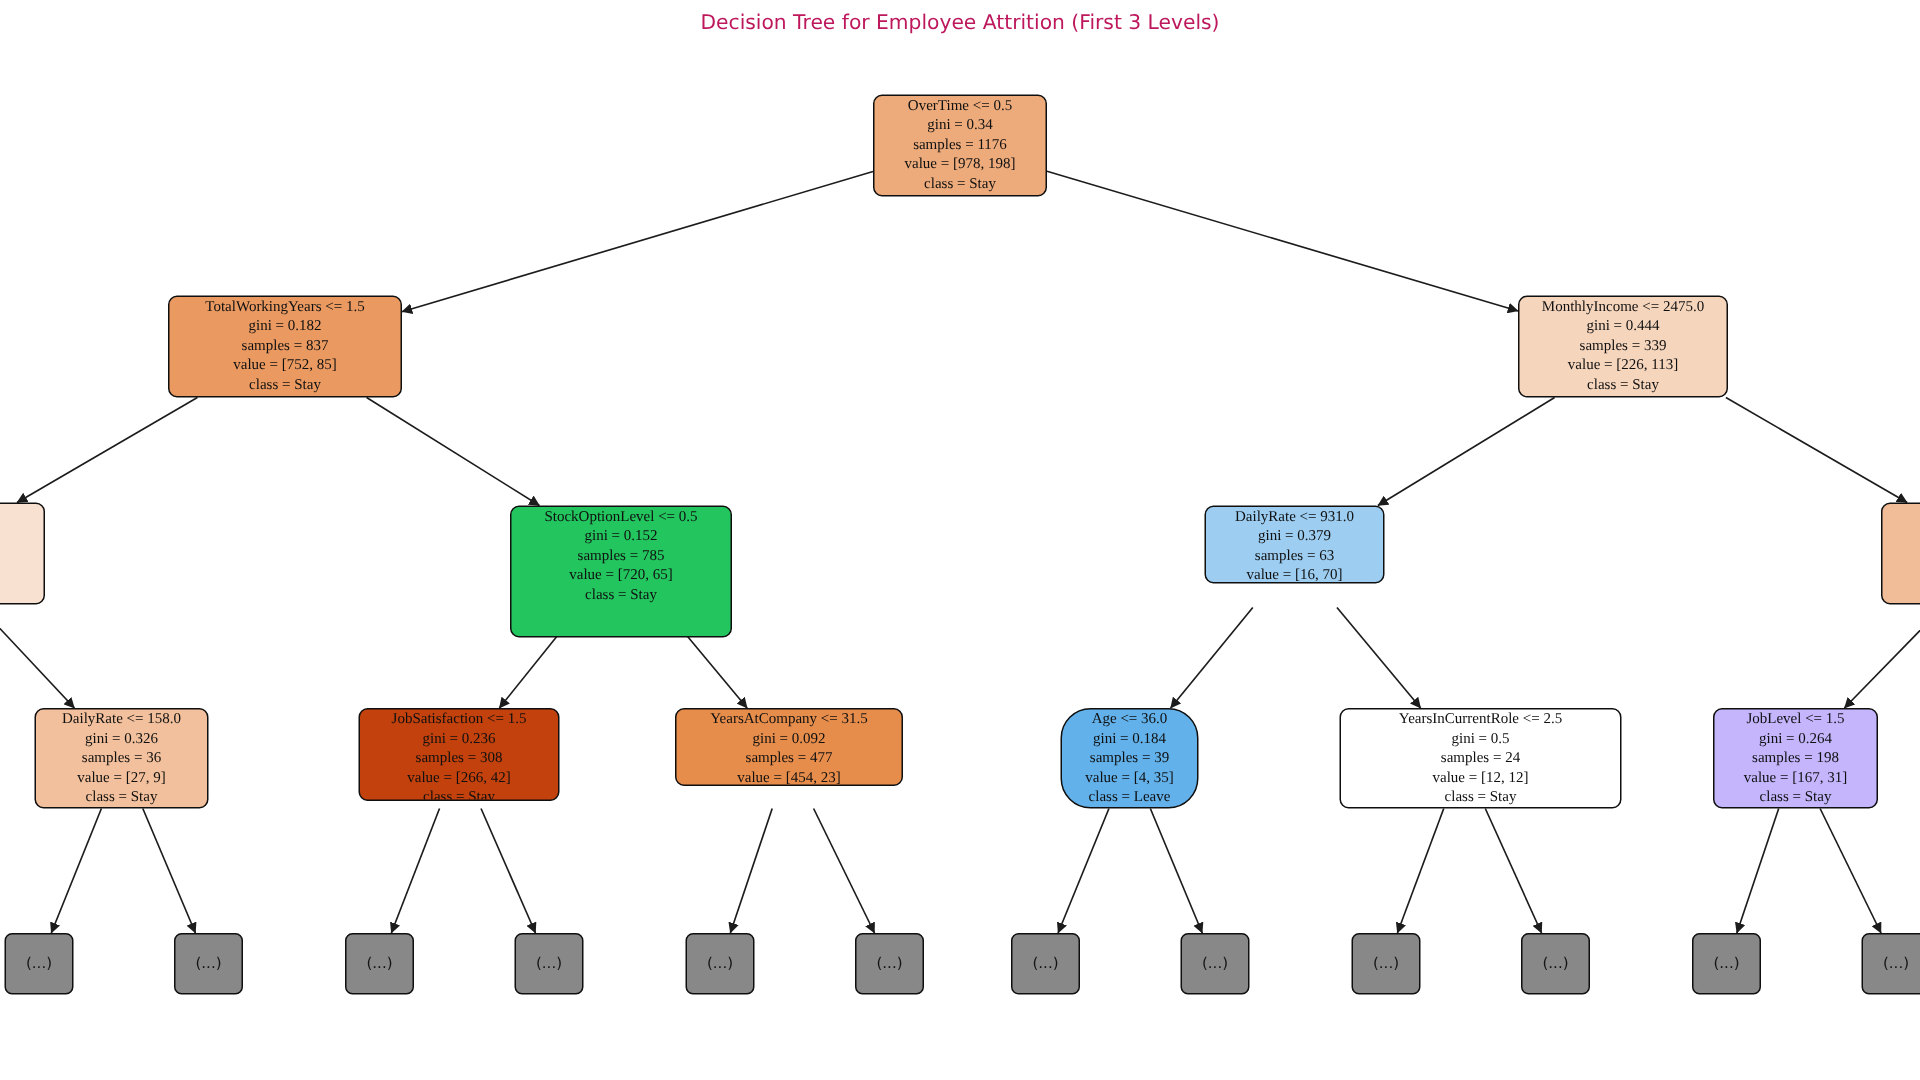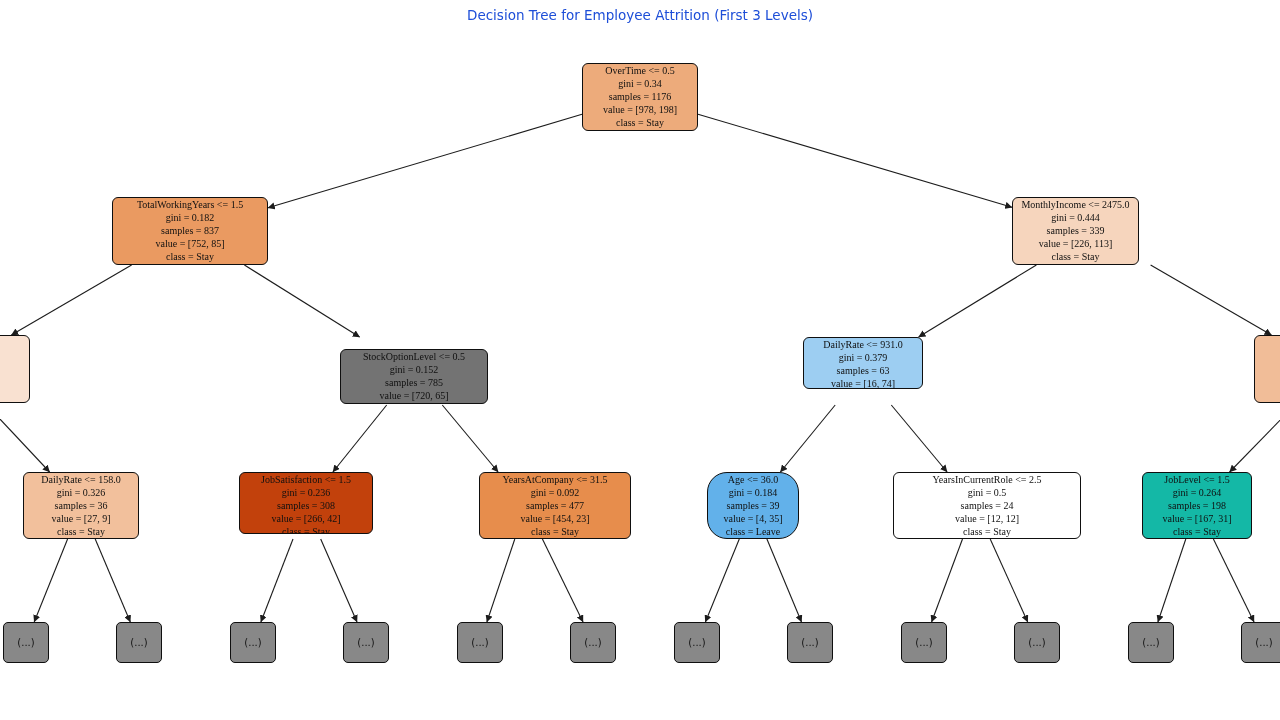--- a/index.html
+++ b/index.html
@@ -1,19 +1,19 @@
 <!DOCTYPE html>
 <html><head>
 <meta charset="utf-8">
 <style>
   html,body{margin:0;padding:0;background:#ffffff;}
   .stage{position:relative;width:1280px;height:720px;background:#ffffff;overflow:hidden;
          font-family:"DejaVu Sans", sans-serif;}
   .chart-title{position:absolute;left:0;top:7px;width:1280px;text-align:center;
-               font-size:13.5px;color:#1d4ed8;}
+               font-size:13.5px;color:#be185d;}
   #edge-layer{position:absolute;left:0;top:0;width:1280px;height:720px;}
   .node{position:absolute;box-sizing:border-box;border:1.2px solid #0f0f0f;border-radius:6px;
         font-size:10px;line-height:12.9px;color:#101010;text-align:center;
         padding:1px 3px;white-space:nowrap;overflow:hidden;font-family:Liberation Serif, serif;}
   .leaf{position:absolute;box-sizing:border-box;border:1.2px solid #0f0f0f;border-radius:5px;
         font-size:10px;color:#141414;display:flex;align-items:center;justify-content:center;}
 </style>
 </head>
 <body>
 
@@ -60,46 +60,46 @@
         <div>value = [978, 198]</div>
         <div>class = Stay</div>
       </div>
       <div class="node" style="left: 112px; top: 197px; width: 156px; height: 68px; background: rgb(234, 154, 97);">
         <div>TotalWorkingYears &lt;= 1.5</div>
         <div>gini = 0.182</div>
         <div>samples = 837</div>
         <div>value = [752, 85]</div>
         <div>class = Stay</div>
       </div>
-      <div class="node" style="left: 1012px; top: 197px; width: 127px; height: 68px; background: rgb(246, 213, 189);">
+      <div class="node" style="left: 1012px; top: 197px; width: 140px; height: 68px; background: rgb(246, 213, 189);">
         <div>MonthlyIncome &lt;= 2475.0</div>
         <div>gini = 0.444</div>
         <div>samples = 339</div>
         <div>value = [226, 113]</div>
         <div>class = Stay</div>
       </div>
       <div class="node" style="left: -123.5px; top: 335px; width: 153px; height: 68px; background: rgb(249, 225, 209);">
         <div>HourlyRate &lt;= 58.5</div>
         <div>gini = 0.473</div>
         <div>samples = 52</div>
         <div>value = [32, 20]</div>
         <div>class = Stay</div>
       </div>
-      <div class="node" style="left: 340px; top: 337px; width: 148px; height: 55px; background: #737373; margin-top: 12px;">
+      <div class="node" style="left: 340px; top: 337px; width: 148px; height: 88px; background: #22c55e;">
         <div>StockOptionLevel &lt;= 0.5</div>
         <div>gini = 0.152</div>
         <div>samples = 785</div>
         <div>value = [720, 65]</div>
         <div>class = Stay</div>
       </div>
       <div class="node" style="left: 803px; top: 337px; width: 120px; height: 52px; background: rgb(157, 206, 242);">
         <div>DailyRate &lt;= 931.0</div>
         <div>gini = 0.379</div>
         <div>samples = 63</div>
-        <div>value = [16, 74]</div>
+        <div>value = [16, 70]</div>
         <div>class = Leave</div>
       </div>
       <div class="node" style="left: 1253.5px; top: 335px; width: 153px; height: 68px; background: rgb(241, 189, 152);">
         <div>MaritalStatus &lt;= 1.5</div>
         <div>gini = 0.364</div>
         <div>samples = 276</div>
         <div>value = [210, 66]</div>
         <div>class = Stay</div>
       </div>
       <div class="node" style="left: 23px; top: 472px; width: 116px; height: 67px; background: rgb(242, 192, 156);">
@@ -109,42 +109,42 @@
         <div>value = [27, 9]</div>
         <div>class = Stay</div>
       </div>
       <div class="node" style="left: 239px; top: 472px; width: 134px; height: 62px; background: #c2410c;">
         <div>JobSatisfaction &lt;= 1.5</div>
         <div>gini = 0.236</div>
         <div>samples = 308</div>
         <div>value = [266, 42]</div>
         <div>class = Stay</div>
       </div>
-      <div class="node" style="left: 450px; top: 472px; width: 152px; height: 67px; background: rgb(231, 141, 76); margin-left: 29px;">
+      <div class="node" style="left: 450px; top: 472px; width: 152px; height: 52px; background: rgb(231, 141, 76);">
         <div>YearsAtCompany &lt;= 31.5</div>
         <div>gini = 0.092</div>
         <div>samples = 477</div>
         <div>value = [454, 23]</div>
         <div>class = Stay</div>
       </div>
       <div class="node" style="left: 707px; top: 472px; width: 92px; height: 67px; background: rgb(98, 177, 234); border-radius: 20px;">
         <div>Age &lt;= 36.0</div>
         <div>gini = 0.184</div>
         <div>samples = 39</div>
         <div>value = [4, 35]</div>
         <div>class = Leave</div>
       </div>
       <div class="node" style="left: 893px; top: 472px; width: 188px; height: 67px; background: rgb(255, 255, 255);">
         <div>YearsInCurrentRole &lt;= 2.5</div>
         <div>gini = 0.5</div>
         <div>samples = 24</div>
         <div>value = [12, 12]</div>
         <div>class = Stay</div>
       </div>
-      <div class="node" style="left: 1142px; top: 472px; width: 110px; height: 67px; background: #14b8a6;">
+      <div class="node" style="left: 1142px; top: 472px; width: 110px; height: 67px; background: #c4b5fd;">
         <div>JobLevel &lt;= 1.5</div>
         <div>gini = 0.264</div>
         <div>samples = 198</div>
         <div>value = [167, 31]</div>
         <div>class = Stay</div>
       </div>
       <div class="leaf" style="left: 3px; top: 622px; width: 46px; height: 41px; background: rgb(136, 136, 136);">
         <span>(...)</span>
       </div>
       <div class="leaf" style="left: 116px; top: 622px; width: 46px; height: 41px; background: rgb(136, 136, 136);">

